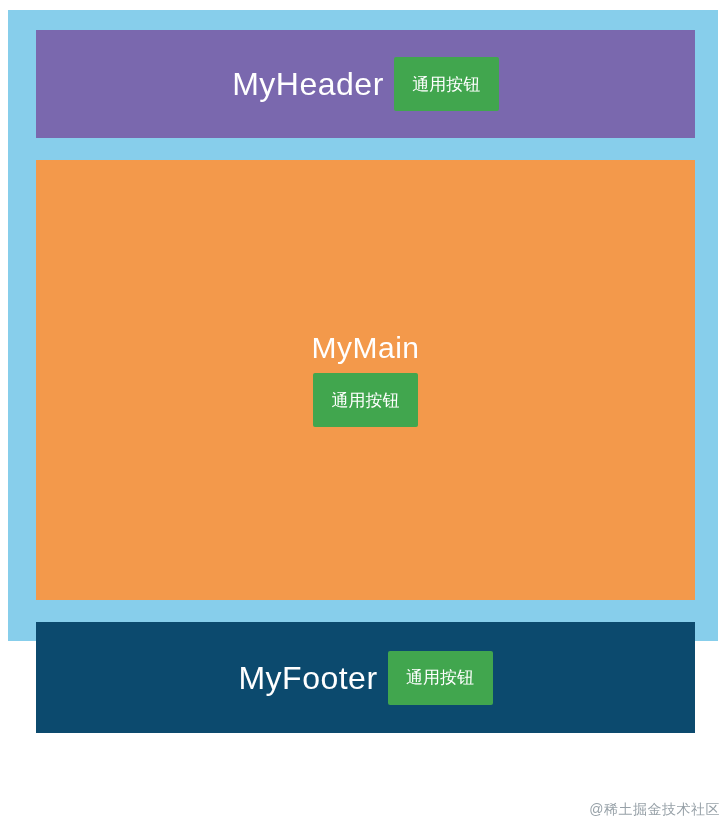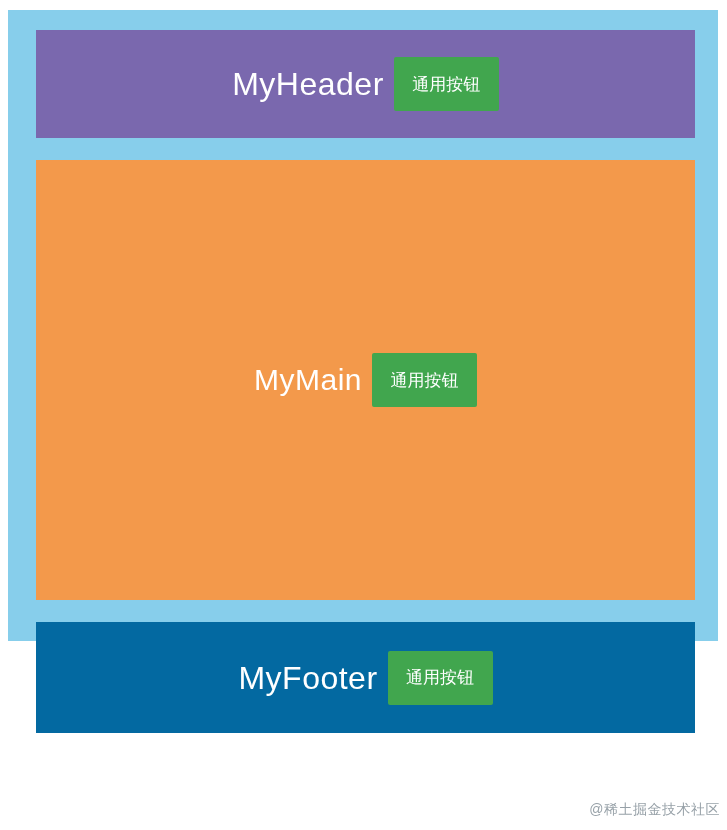--- a/index.html
+++ b/index.html
@@ -28,21 +28,21 @@
   .section {
     position: absolute;
     left: 28px;
     width: 659px;
     display: flex;
     align-items: center;
     justify-content: center;
     gap: 10px;
   }
   .section-header { top: 20px;  height: 108px; }
-  .section-main   { top: 150px; height: 440px; }
+  .section-main   { top: 150px; height: 440px; flex-direction: column; }
   .section-footer { top: 612px; height: 111px; }
   .section-title {
     color: #ffffff;
     font-size: 32px;
     font-weight: 400;
     letter-spacing: 0.5px;
     line-height: 1;
   }
   .section-main .section-title { font-size: 30px; }
   .common-btn {
@@ -80,21 +80,21 @@
     <header class="section section-header" style="background-color: rgb(122, 104, 174);">
       <span class="section-title">MyHeader</span>
       <button class="common-btn" style="background-color: rgb(65, 166, 78);">通用按钮</button>
     </header>
 
     <main class="section section-main" style="background-color: rgb(243, 153, 75);">
       <span class="section-title">MyMain</span>
       <button class="common-btn" style="background-color: rgb(65, 166, 78);">通用按钮</button>
     </main>
 
-    <footer class="section section-footer" style="background-color: #0369a1;">
+    <footer class="section section-footer" style="background-color: #0c4a6e;">
       <span class="section-title">MyFooter</span>
       <button class="common-btn" style="background-color: rgb(65, 166, 78);">通用按钮</button>
     </footer>
 
   </div>
 
   <div class="watermark">@稀土掘金技术社区</div>
 
 </div>
 

